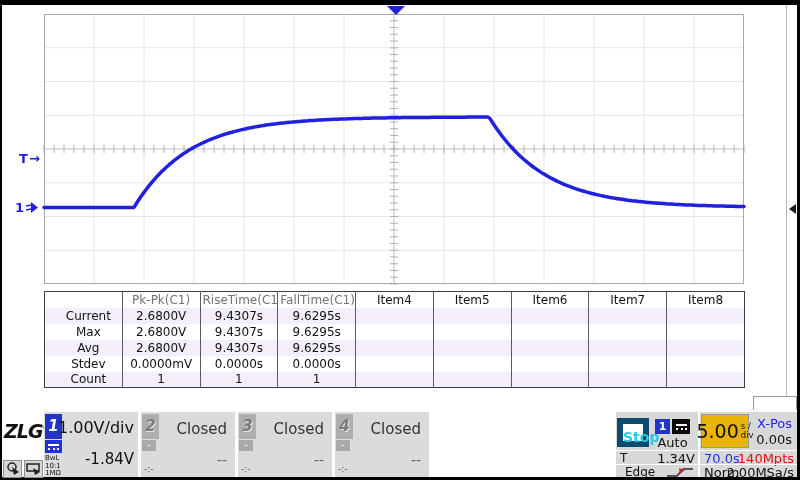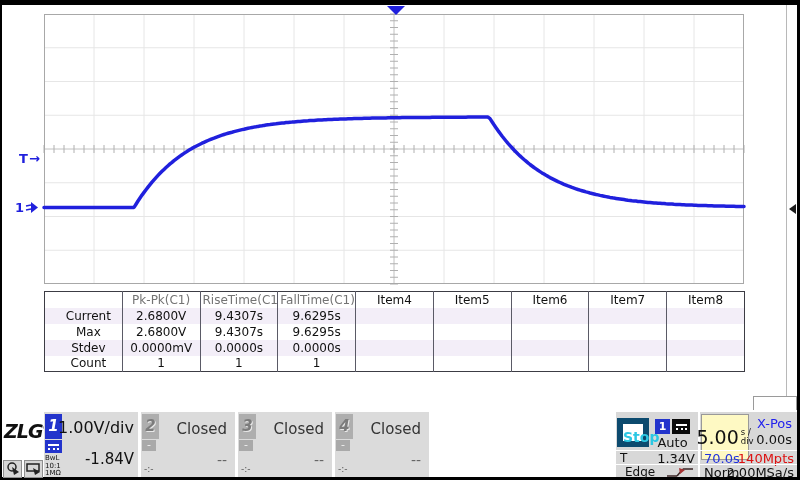--- a/index.html
+++ b/index.html
@@ -79,21 +79,21 @@
                    display:flex; flex-direction:column; align-items:center; justify-content:center; gap:2px; }
   #trig-mode { position:absolute; left:38px; top:23px; width:37px; font-size:13px; color:#111; text-align:center; }
   .trow { position:absolute; left:0; width:82px; height:13px; border-top:1px solid #fff; font-size:12px; color:#111; }
   #t-row { top:38px; } #edge-row { top:52px; }
   .trow .l { position:absolute; left:4px; top:0; }
   .trow .r { position:absolute; right:3px; top:0; font-size:13px; }
   #edge-row .l { left:9px; }
   #edge-icon { position:absolute; right:3px; top:1px; }
 
   #tb-section { position:absolute; left:698px; top:2px; width:97px; height:65px; background:#d8d8d8; }
-  #tb-scale-box { position:absolute; left:1px; top:2px; width:48px; height:46px; background:#fef9c3;
+  #tb-scale-box { position:absolute; left:1px; top:2px; width:48px; height:34px; background:#eab308;
                   border:1px solid #999; display:flex; align-items:center; justify-content:center; gap:2px; }
   #tb-scale { font-size:19px; color:#111; }
   .unitcol { display:flex; flex-direction:column; font-size:8.5px; line-height:9px; color:#111; }
   #xpos-block { position:absolute; left:51px; top:2px; width:45px; height:34px; }
   #xpos-label { position:absolute; right:4px; top:2px; font-size:13px; color:#2222ee; }
   #xpos-value { position:absolute; right:4px; top:18px; font-size:13px; color:#111; }
   .tbrow { position:absolute; left:0; width:97px; height:13px; border-top:1px solid #fff; font-size:13px; }
   #tb-row2 { top:38px; } #tb-row3 { top:52px; }
   .tbrow .l { position:absolute; left:4px; top:0; color:#111; }
   .tbrow .r { position:absolute; right:3px; top:0; color:#111; }
@@ -301,20 +301,31 @@
         <td>2.6800V</td>
         <td>9.4307s</td>
         <td>9.6295s</td>
         <td></td>
         <td></td>
         <td></td>
         <td></td>
         <td></td>
       </tr>
       <tr>
+        <td>Avg</td>
+        <td>2.6800V</td>
+        <td>9.4307s</td>
+        <td>9.6295s</td>
+        <td></td>
+        <td></td>
+        <td></td>
+        <td></td>
+        <td></td>
+      </tr>
+      <tr>
         <td>Stdev</td>
         <td>0.0000mV</td>
         <td>0.0000s</td>
         <td>0.0000s</td>
         <td></td>
         <td></td>
         <td></td>
         <td></td>
         <td></td>
       </tr>

